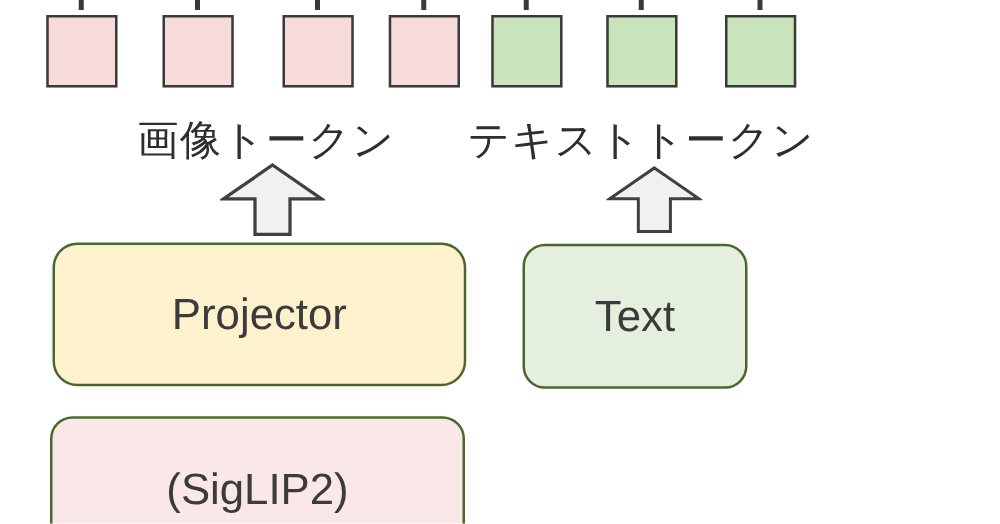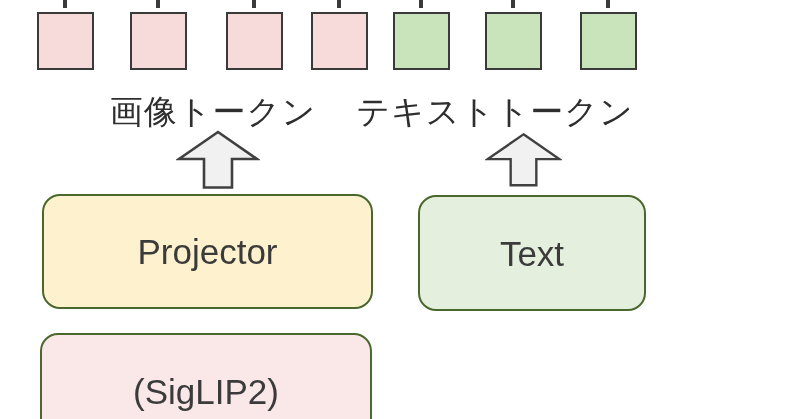--- a/index.html
+++ b/index.html
@@ -58,21 +58,21 @@
     justify-content: center;
     text-align: center;
   }
   .box .line {
     font-size: 35px;
     line-height: 47px;
     color: #3b3b3b;
     white-space: nowrap;
   }
   .box-projector   { left: 42px;  top: 194px; width: 331px; height: 115px; }
-  .box-tokenizer   { left: 418px; top: 195px; width: 228px; height: 116px; }
+  .box-tokenizer   { left: 418px; top: 195px; width: 180px; height: 116px; }
   .box-vision      { left: 40px;  top: 333px; width: 332px; height: 116px; }
 </style>
 </head>
 <body>
 
 <div class="canvas">
 
   <div class="tick" style="left:63px"></div>
   <div class="tick" style="left:156px"></div>
   <div class="tick" style="left:252px"></div>
@@ -84,30 +84,30 @@
   <div class="square" style="left: 37px; background: rgb(247, 219, 219);"></div>
   <div class="square" style="left: 130px; background: rgb(247, 219, 219);"></div>
   <div class="square" style="left: 226px; background: rgb(247, 219, 219);"></div>
   <div class="square" style="left: 311px; background: rgb(247, 219, 219);"></div>
 
   <div class="square" style="left: 393px; background: rgb(201, 227, 186);"></div>
   <div class="square" style="left: 485px; background: rgb(201, 227, 186);"></div>
   <div class="square" style="left: 580px; background: rgb(201, 227, 186);"></div>
 
   <div class="row-label" style="left:213px">画像トークン</div>
-  <div class="row-label" style="left:495px">テキストトークン</div>
+  <div class="row-label" style="left:513px">テキストトークン</div>
 
   <svg class="arrow" style="left:176px; top:130px" width="84" height="60" viewBox="0 0 84 60">
     <polygon points="42,2 81,29 56,29 56,57.5 28,57.5 28,29 3,29" fill="#f1f1f1" stroke="#404040" stroke-width="2.6" stroke-linejoin="miter"></polygon>
   </svg>
   <svg class="arrow" style="left:485px; top:131px" width="77" height="58" viewBox="0 0 84 60">
     <polygon points="42,2 81,29 56,29 56,57.5 28,57.5 28,29 3,29" fill="#f1f1f1" stroke="#404040" stroke-width="2.6" stroke-linejoin="miter"></polygon>
   </svg>
 
-  <div class="box box-projector" style="background: rgb(253, 242, 205);">
+  <div class="box box-projector" style="background: rgb(253, 242, 205); border-radius: 20px;">
     <div class="line">Projector</div>
   </div>
 
   <div class="box box-tokenizer" style="background: rgb(228, 240, 221);">
     <div class="line">Text</div>
   </div>
 
   <div class="box box-vision" style="background: rgb(250, 232, 233);">
     <div class="line">(SigLIP2)</div>
   </div>

